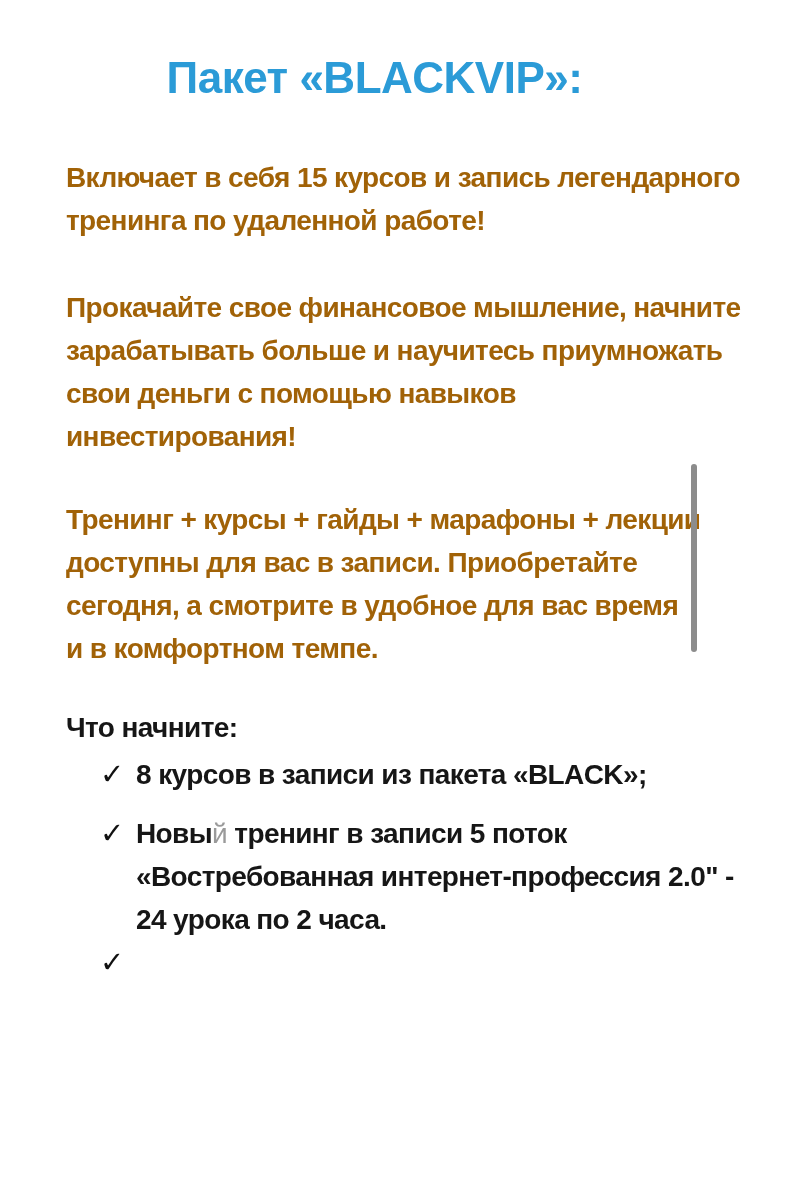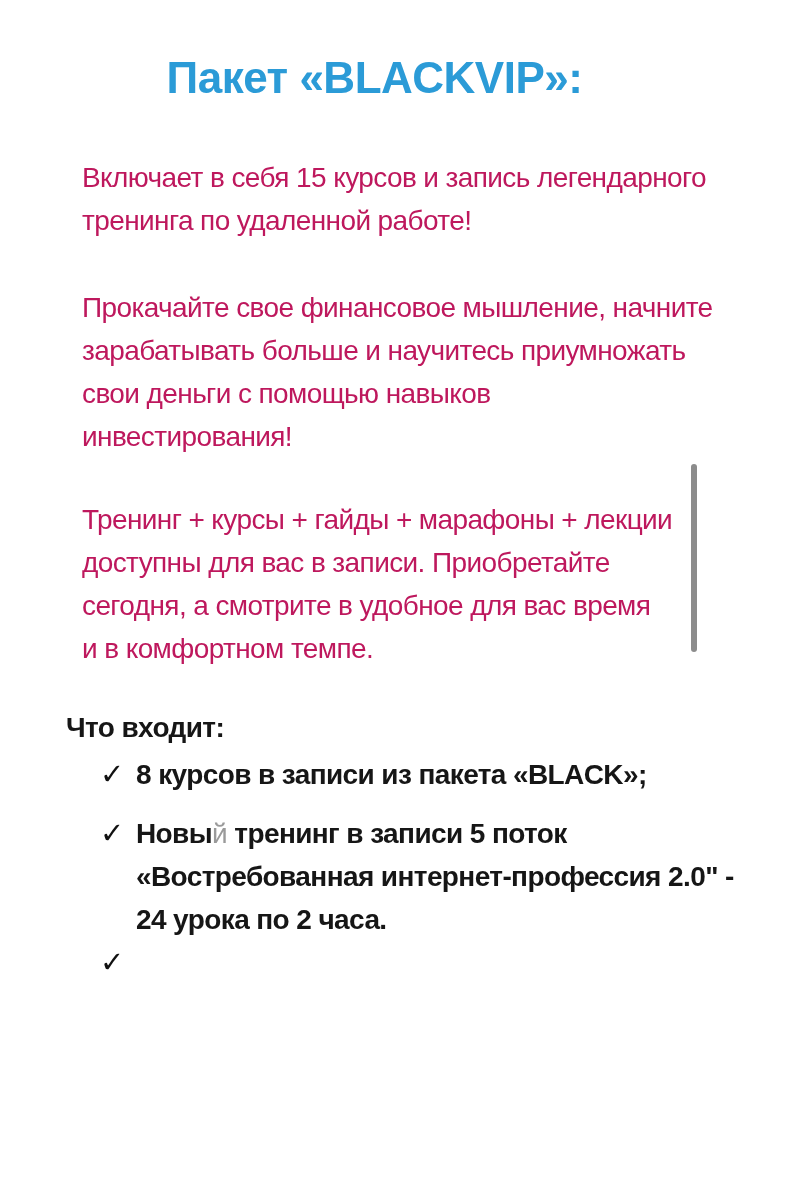--- a/index.html
+++ b/index.html
@@ -14,26 +14,26 @@
   .title{
     margin:0;
     text-align:center;
     font-size:44px;
     line-height:52px;
     font-weight:700;
     letter-spacing:-0.5px;
     color:#2b9bd7;
   }
   .para{
-    margin:16px;
+    margin:0;
     font-size:28px;
     line-height:43px;
-    font-weight:400;
+    font-weight:700;
     letter-spacing:-0.6px;
-    color:#be185d;
+    color:#a16207;
     white-space:pre;
   }
   .para-1{margin-top:52px;}
   .para-2{margin-top:44px;}
   .para-3{margin-top:40px;}
   .list-heading{
     margin:36px 0 0 0;
     font-size:28px;
     line-height:43px;
     font-weight:700;
@@ -91,21 +91,21 @@
     <p class="para para-2">Прокачайте свое финансовое мышление, начните
 зарабатывать больше и научитесь приумножать
 свои деньги с помощью навыков
 инвестирования!</p>
 
     <p class="para para-3">Тренинг + курсы + гайды + марафоны + лекции
 доступны для вас в записи. Приобретайте
 сегодня, а смотрите в удобное для вас время
 и в комфортном темпе.</p>
 
-    <p class="list-heading">Что входит:</p>
+    <p class="list-heading">Что начните:</p>
 
     <ul class="check-list">
 
       <li class="check-item check-item-1">
         <span class="check-glyph">✓</span>
         <span class="check-text">8 курсов в записи из пакета «BLACK»;</span>
       </li>
 
       <li class="check-item check-item-2">
         <span class="check-glyph">✓</span>

